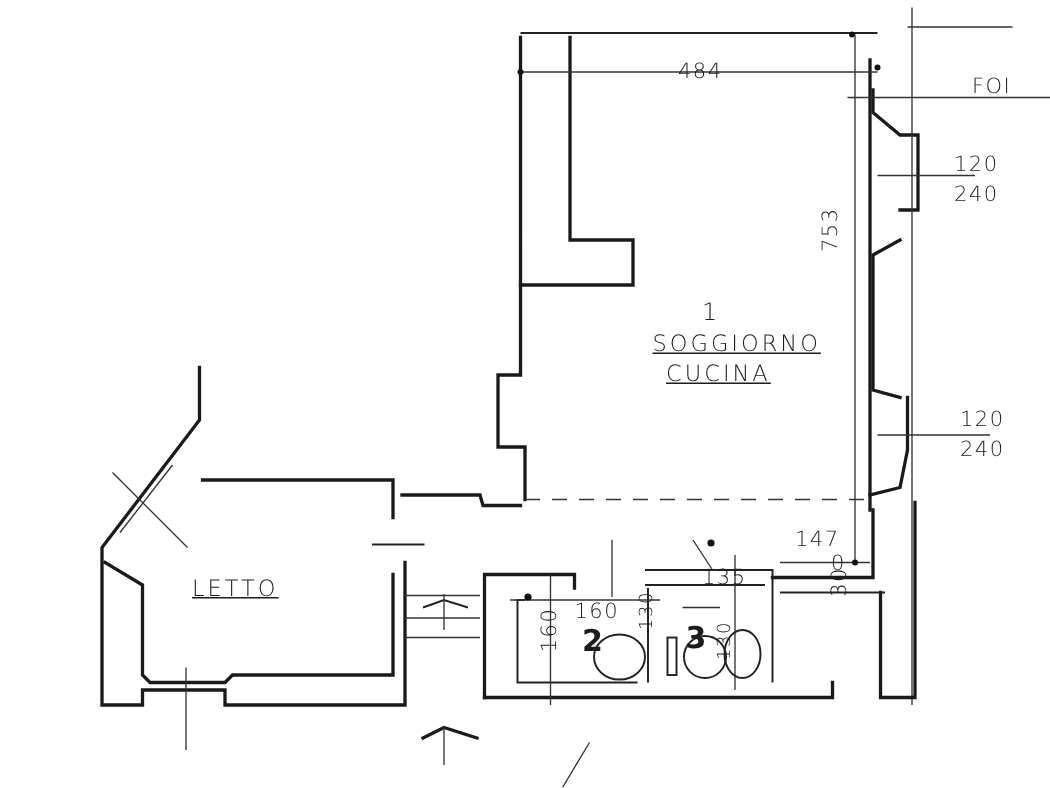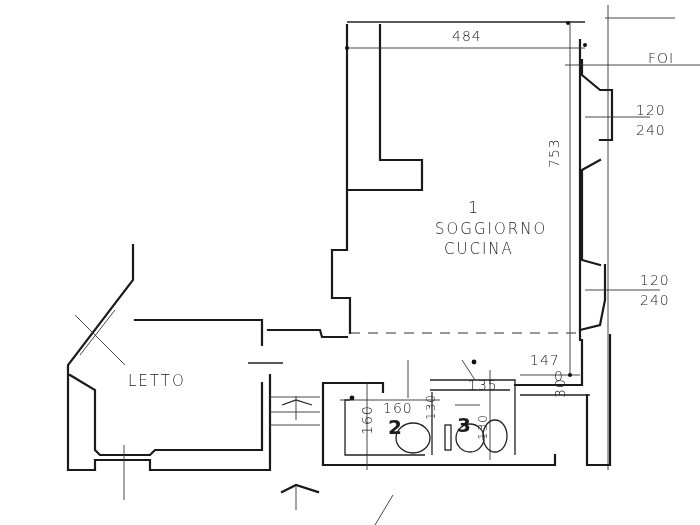--- a/index.html
+++ b/index.html
@@ -4,21 +4,21 @@
   <style>
     html, body { margin: 0; padding: 0; background: #ffffff; }
     body { width: 700px; height: 525px; overflow: hidden; position: relative; font-family: "DejaVu Sans", sans-serif; }
     #plan { position: absolute; left: 0; top: 0; width: 700px; height: 525px; }
     .w { stroke: #1a1a1a; stroke-width: 2.2; fill: none; stroke-linecap: square; }
     .wt { stroke: #222; stroke-width: 1.3; fill: none; }
     .thin { stroke: #333; stroke-width: 0.9; fill: none; }
     .dash { stroke: #333; stroke-width: 1.1; fill: none; stroke-dasharray: 10 8; }
     .dot { fill: #111; }
     .lbl { position: absolute; color: #1c1c1c; font-family: "DejaVu Sans", sans-serif; font-weight: 300; white-space: nowrap; letter-spacing: 1px; }
-    .room { font-size: 15px; letter-spacing: 2px; }
+    .room { font-size: 15px; letter-spacing: 2px; text-decoration: underline; }
     .num { font-size: 16px; }
     .dim { font-size: 14px; }
     .bold { font-weight: bold; font-size: 20px; }
   </style>
 </head>
 <body>
 
 <svg id="plan" viewBox="0 0 700 525" xmlns="http://www.w3.org/2000/svg">
 
   <g>
@@ -90,31 +90,31 @@
     <line class="thin" x1="462" y1="360" x2="475" y2="380"></line>
     <circle class="dot" cx="474" cy="362" r="2.4"></circle>
     <circle class="dot" cx="352" cy="398" r="2.4"></circle>
     <ellipse class="wt" cx="413" cy="438" rx="17" ry="15"></ellipse>
     <ellipse class="wt" cx="470" cy="438" rx="14" ry="14"></ellipse>
     <ellipse class="wt" cx="495" cy="436" rx="12" ry="16"></ellipse>
     <rect class="wt" x="445" y="425" width="6" height="25"></rect>
   </g>
 </svg>
 
-<div class="lbl dim" style="left:452px;top:28px;">484</div>
+<div class="lbl dim" style="left:452px;top:40px;">484</div>
 <div class="lbl dim" style="left:648px;top:50px;">FOI</div>
 <div class="lbl dim" style="left:636px;top:102px;">120</div>
 <div class="lbl dim" style="left:636px;top:122px;">240</div>
 <div class="lbl dim" style="left:546px;top:168px;transform:rotate(-90deg);transform-origin:left top;">753</div>
 <div class="lbl num" style="left:468px;top:198px;">1</div>
 <div class="lbl room" style="left:435px;top:220px;">SOGGIORNO</div>
 <div class="lbl room" style="left:444px;top:240px;">CUCINA</div>
 <div class="lbl dim" style="left:640px;top:272px;">120</div>
 <div class="lbl dim" style="left:640px;top:292px;">240</div>
-<div class="lbl room" style="left:128px;top:372px;">LETTO</div>
+<div class="lbl room" style="left:128px;top:383px;">LETTO</div>
 <div class="lbl dim" style="left:530px;top:352px;text-align:center;">147</div>
 <div class="lbl dim" style="left:554px;top:368px;">0</div>
 <div class="lbl dim" style="left:550px;top:380px;transform:rotate(-90deg);transform-origin:center;">30</div>
 <div class="lbl dim" style="left:383px;top:400px;">160</div>
 <div class="lbl dim" style="left:418px;top:400px;transform:rotate(-90deg);transform-origin:center;font-size:12px;">130</div>
 <div class="lbl dim" style="left:468px;top:377px;text-align:center;">135</div>
 <div class="lbl dim" style="left:352px;top:412px;transform:rotate(-90deg);transform-origin:center;">160</div>
 <div class="lbl bold" style="left:388px;top:415px;">2</div>
 <div class="lbl bold" style="left:457px;top:413px;">3</div>
 <div class="lbl dim" style="left:470px;top:420px;transform:rotate(-90deg);transform-origin:center;font-size:12px;">130</div>

